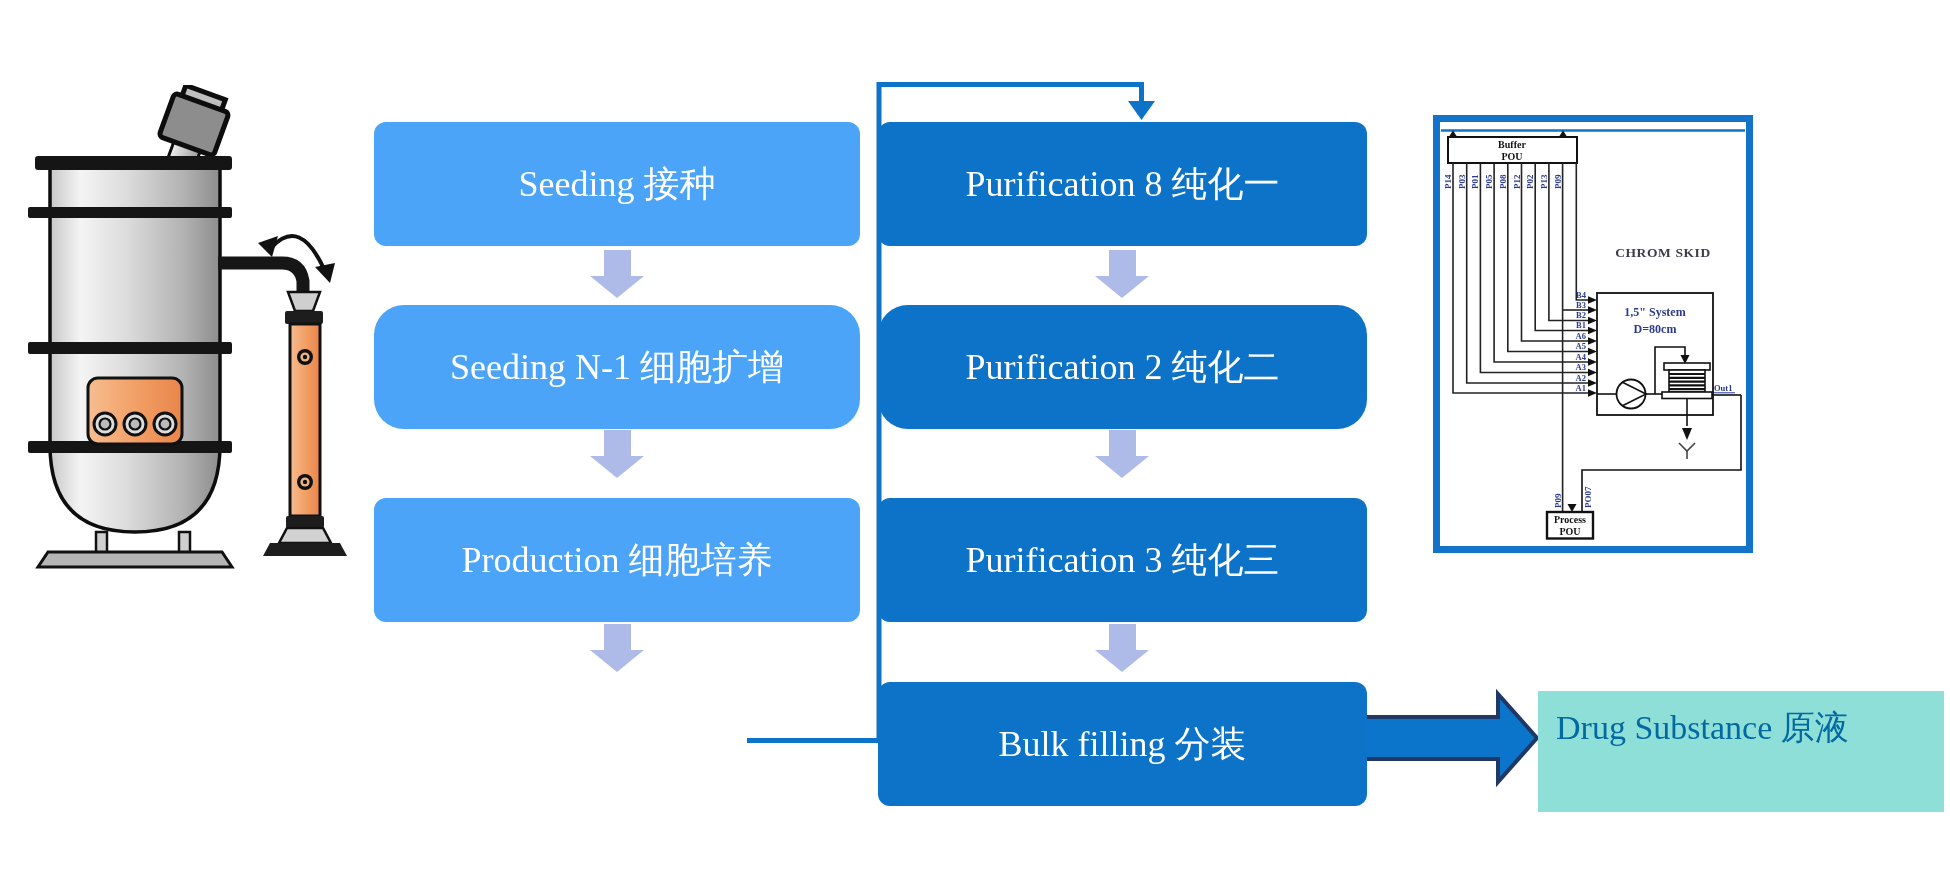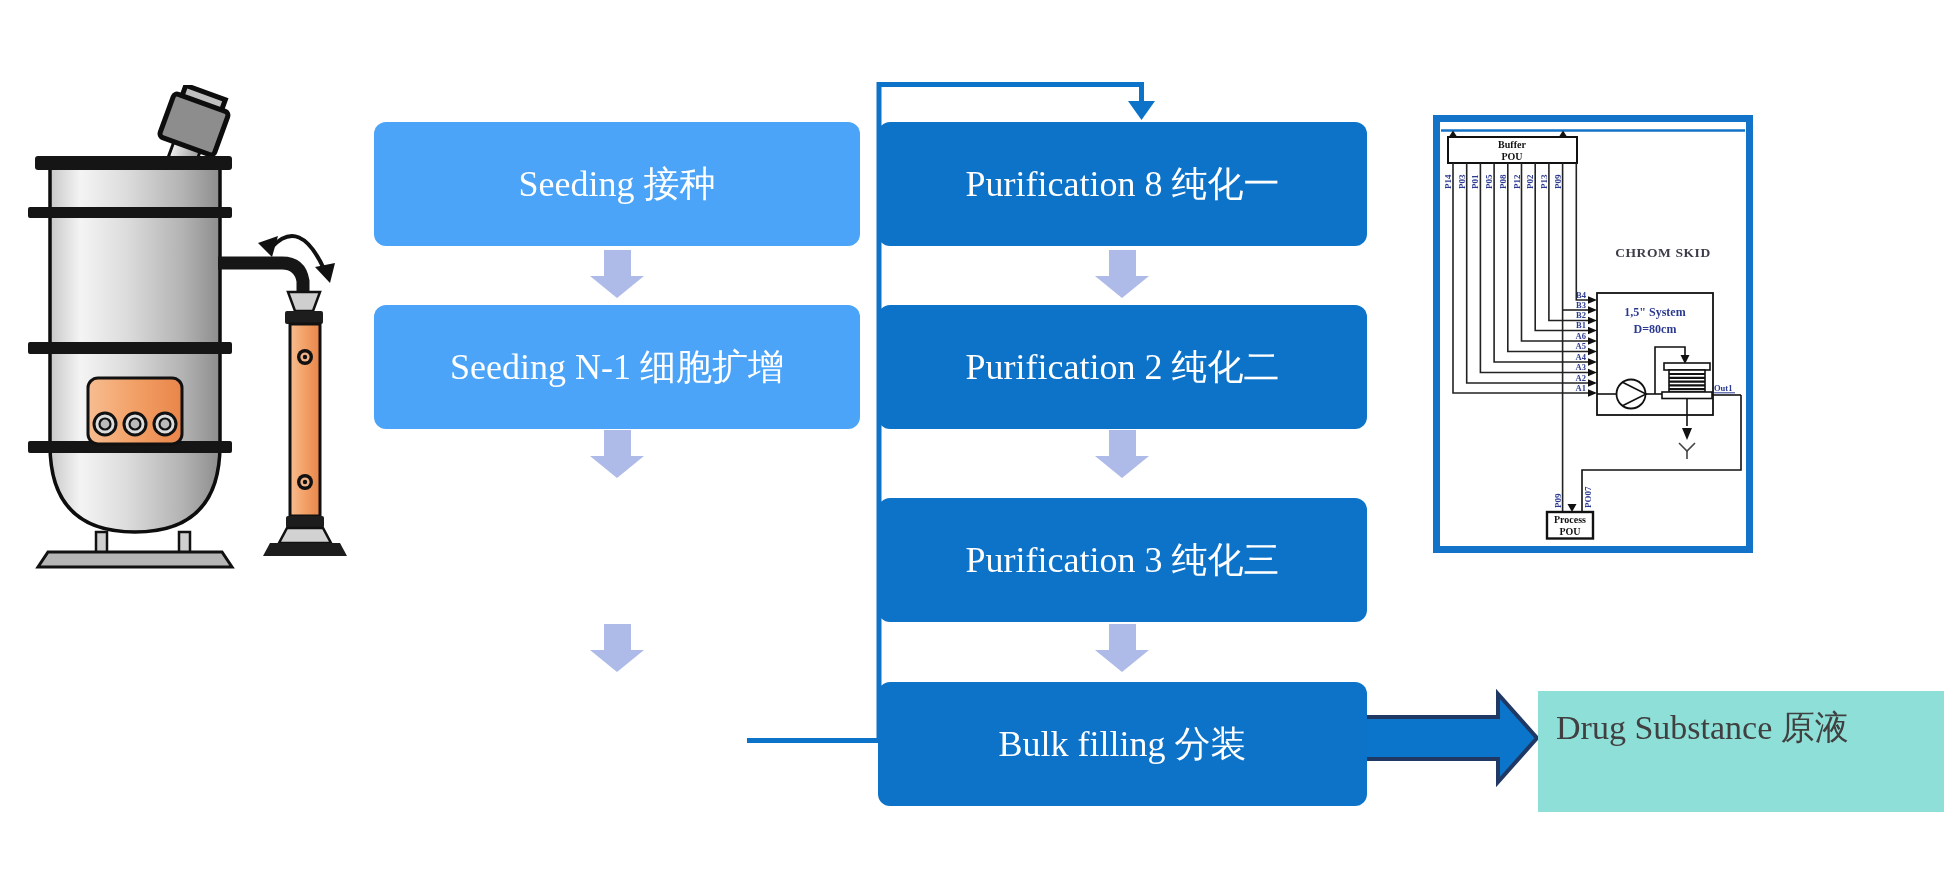--- a/index.html
+++ b/index.html
@@ -5,24 +5,24 @@
   html,body{margin:0;padding:0;background:#fff;}
   #canvas{position:relative;width:1950px;height:875px;background:#ffffff;overflow:hidden;
           font-family:Liberation Serif, serif;}
   svg{display:block;}
   
   .fb{position:absolute;width:486px;height:124px;border-radius:12px;
       display:flex;align-items:center;justify-content:center;
       color:#ffffff;font-size:36px;white-space:nowrap;z-index:4;}
   .c1{left:374px;background:#4BA4F8;}
   .c2{left:878px;width:489px;background:#0C73C9;}
-  .r1{top:122px;} .r2{top:305px;} .r3{top:498px;} .r4{top:682px;}
+  .r1{top:122px;} .r2{top:305px;border-radius:30px;} .r3{top:498px;} .r4{top:682px;}
   
   .result{position:absolute;left:1538px;top:691px;width:406px;height:121px;
-          background:#8FDFD9;color:#404040;font-size:34px;line-height:47px;
+          background:#8FDFD9;color:#0369a1;font-size:34px;line-height:47px;
           padding:13px 0 0 18px;box-sizing:border-box;z-index:3;}
   
   .larr{position:absolute;width:54px;height:48px;z-index:2;}
   .larr .stem{position:absolute;left:13.5px;top:0;width:27px;height:26px;background:#AEBAE8;}
   .larr .head{position:absolute;left:0;top:26px;width:0;height:0;
               border-left:27px solid transparent;border-right:27px solid transparent;
               border-top:22px solid #AEBAE8;}
   .ac1{left:590px;} .ac2{left:1095px;}
   .g1{top:250px;} .g2{top:430px;} .g3{top:624px;}
   
@@ -230,20 +230,23 @@
   <svg id="block-arrow-svg" width="220" height="110" viewBox="0 0 220 110">
     <polygon points="10,32 168,32 168,9 207,53 168,97 168,74 10,74" fill="#0B74CB" stroke="#1F3864" stroke-width="4" stroke-linejoin="miter"></polygon>
   </svg>
 
   <div class="fb c1 r1">
     <span>Seeding 接种</span>
   </div>
   <div class="fb c1 r2">
     <span>Seeding N-1 细胞扩增</span>
   </div>
+  <div class="fb c1 r3">
+    <span>Production 细胞培养</span>
+  </div>
 
   <div class="fb c2 r1">
     <span>Purification 8 纯化一</span>
   </div>
   <div class="fb c2 r2">
     <span>Purification 2 纯化二</span>
   </div>
   <div class="fb c2 r3">
     <span>Purification 3 纯化三</span>
   </div>

